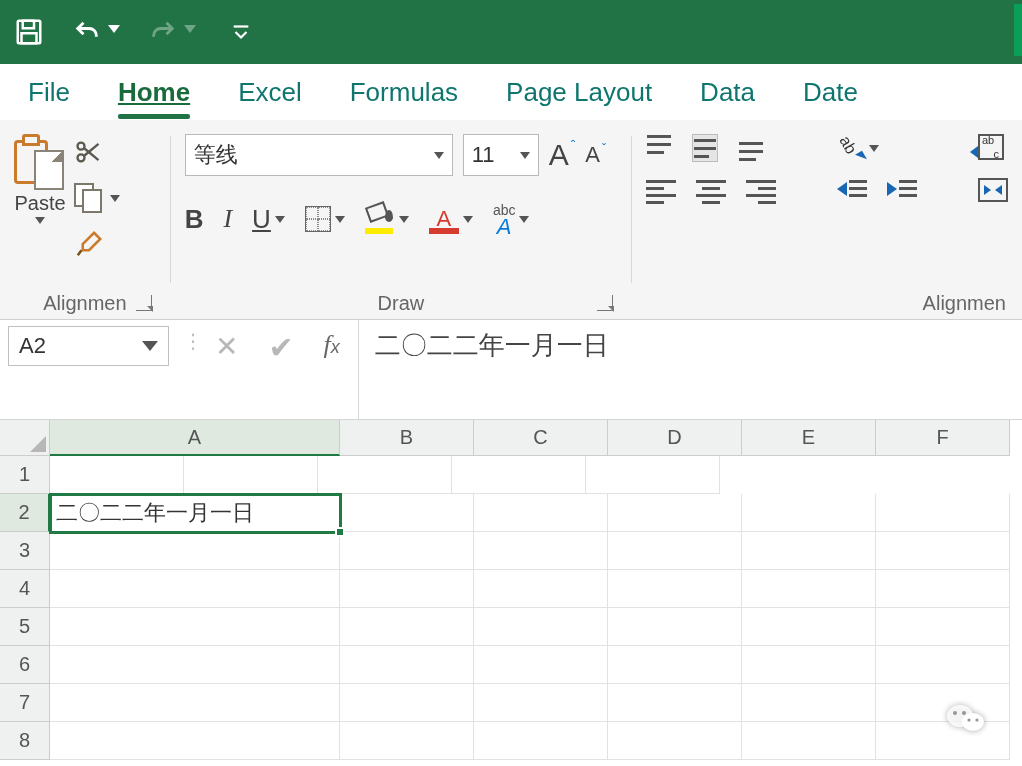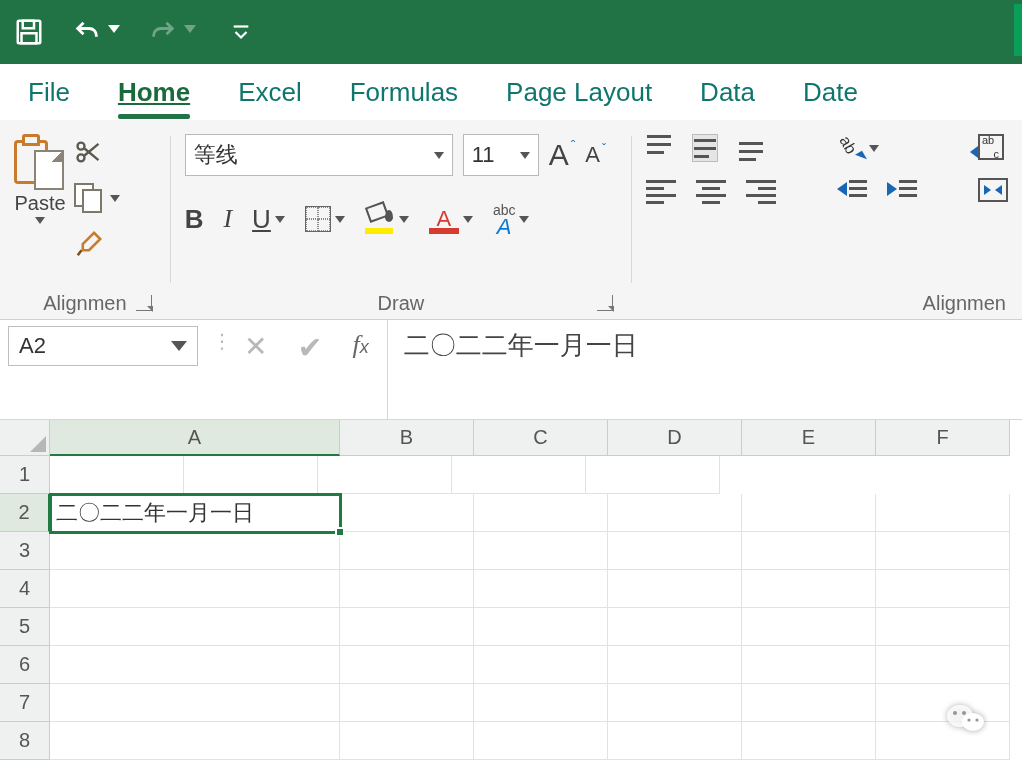--- a/index.html
+++ b/index.html
@@ -103,21 +103,21 @@
   .merge-ico::after{content:"";position:absolute;right:4px;top:5px;width:0;height:0;border-top:5px solid transparent;border-bottom:5px solid transparent;border-right:7px solid #1767b5;}
   .vali{width:26px;height:28px;display:flex;flex-direction:column;gap:5px;padding:1px;}
   .vali.top{justify-content:flex-start;}
   .vali.mid{justify-content:center;}
   .vali.bot{justify-content:flex-end;}
   .vali span{height:3px;background:#555;}
 
   
   .fxrow{display:flex;align-items:stretch;border-bottom:1px solid #d6d6d6;background:#fff;height:100px;}
   .namebox-wrap{display:flex;align-items:flex-start;padding:6px 8px 0 8px;gap:14px;}
-  .namebox{width:190px;height:40px;border:1px solid #bfbfbf;background:#fff;display:flex;align-items:center;justify-content:space-between;padding:0 10px;font-size:22px;color:#333;}
+  .namebox{width:161px;height:40px;border:1px solid #bfbfbf;background:#fff;display:flex;align-items:center;justify-content:space-between;padding:0 10px;font-size:22px;color:#333;}
   .namebox .dd{width:0;height:0;border-left:8px solid transparent;border-right:8px solid transparent;border-top:10px solid #555;}
   .grip{width:14px;display:flex;flex-direction:column;gap:6px;justify-content:center;color:#bbb;font-size:20px;line-height:6px;padding-top:12px;}
   .fxbtns{display:flex;align-items:flex-start;gap:30px;padding:10px 18px 0 10px;color:#b8b8b8;}
   .fxbtns .fx{font-style:italic;font-family:Georgia,serif;font-size:26px;color:#666;}
   .fxbtns .x{font-size:28px;}
   .fxbtns .chk{font-size:30px;}
   .fxval{flex:1;border-left:1px solid #d6d6d6; padding:8px 16px; font-size:26px;color:#444;}
 
   
   .gridwrap{position:relative;}

